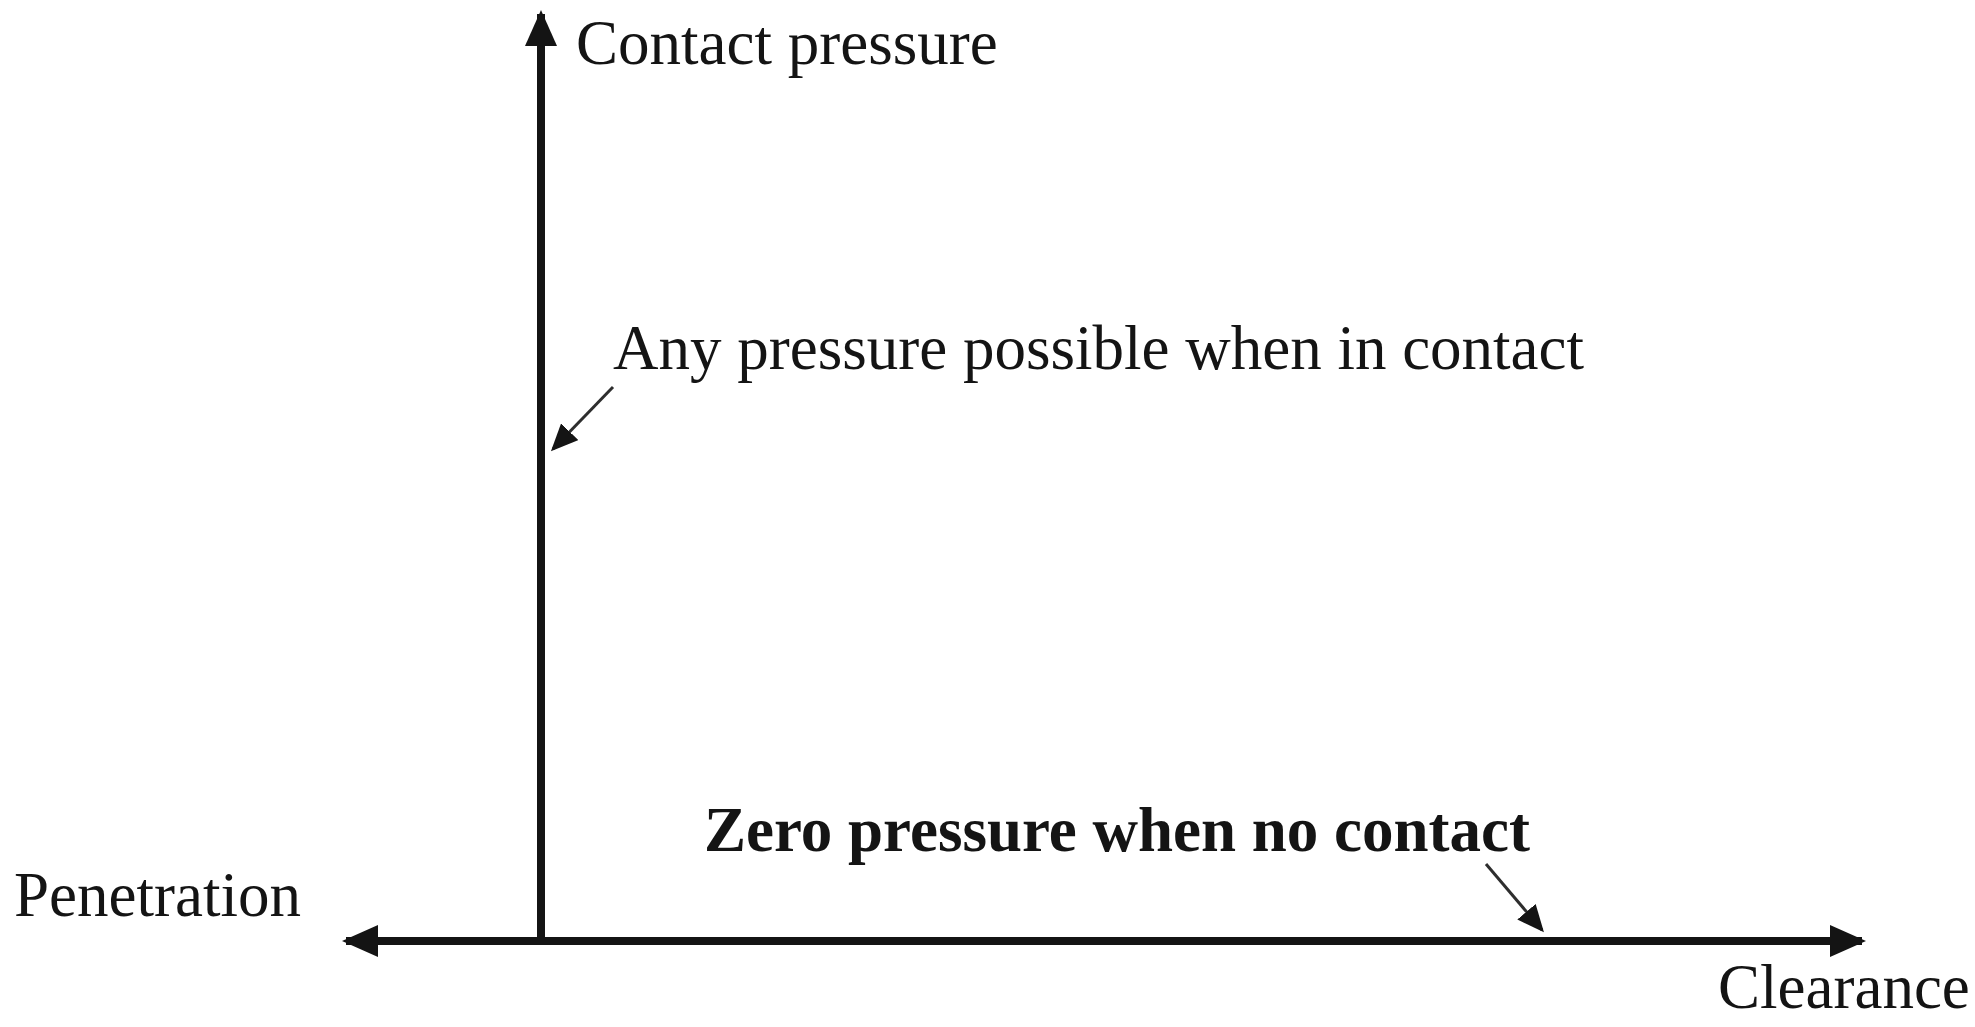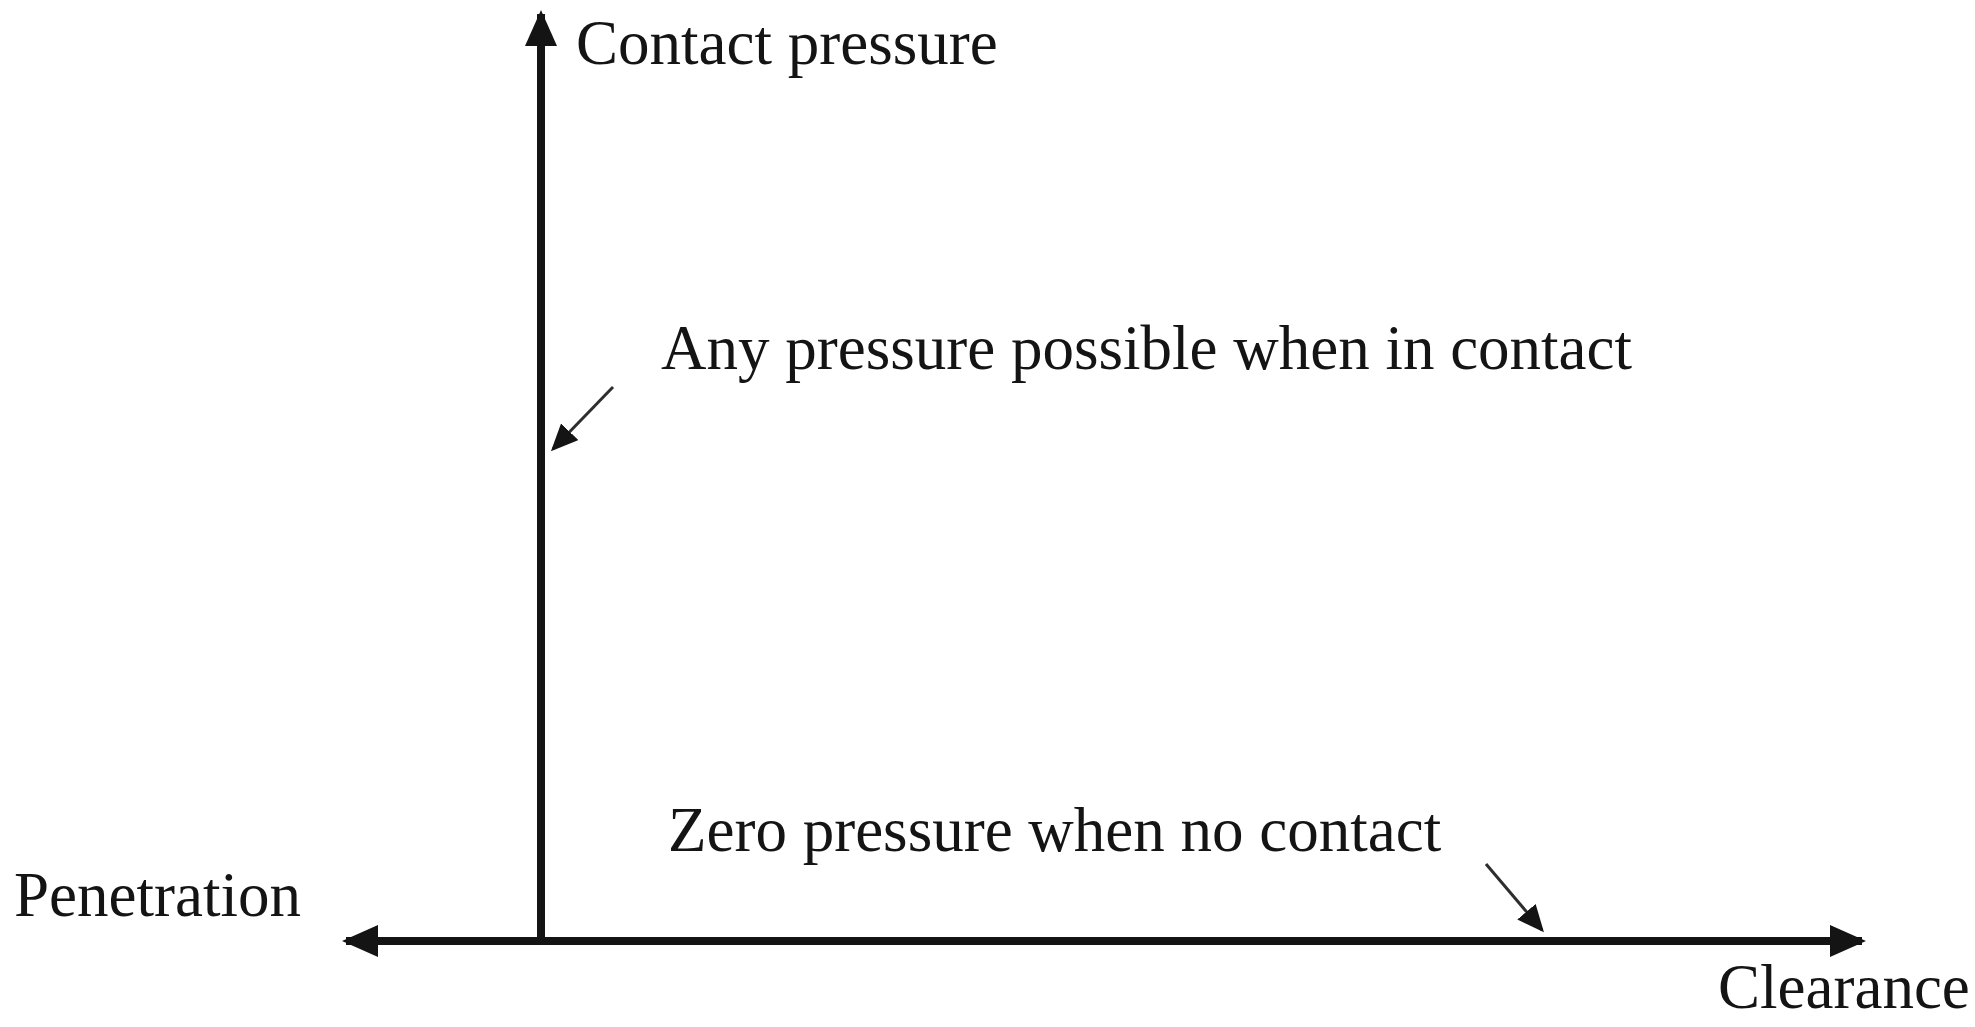--- a/index.html
+++ b/index.html
@@ -25,22 +25,22 @@
     display: block;
   }
   .lbl {
     position: absolute;
     font-size: 63px;
     line-height: 1;
     white-space: nowrap;
     color: #141414;
   }
   .lbl-contact-pressure { left: 576px; top: 12px; }
-  .lbl-any-pressure     { left: 613px; top: 317px; margin-left: 48px; }
-  .lbl-zero-pressure    { left: 668px; top: 799px; }
+  .lbl-any-pressure     { left: 613px; top: 317px; }
+  .lbl-zero-pressure    { left: 704px; top: 799px; font-weight: bold; }
   .lbl-penetration      { left: 14px;  top: 864px; }
   .lbl-clearance        { left: 1718px; top: 956px; }
 </style>
 </head>
 <body>
 
 <div class="figure">
 
   <svg class="axes-svg" viewBox="0 0 1975 1027" xmlns="http://www.w3.org/2000/svg">
     <defs>

